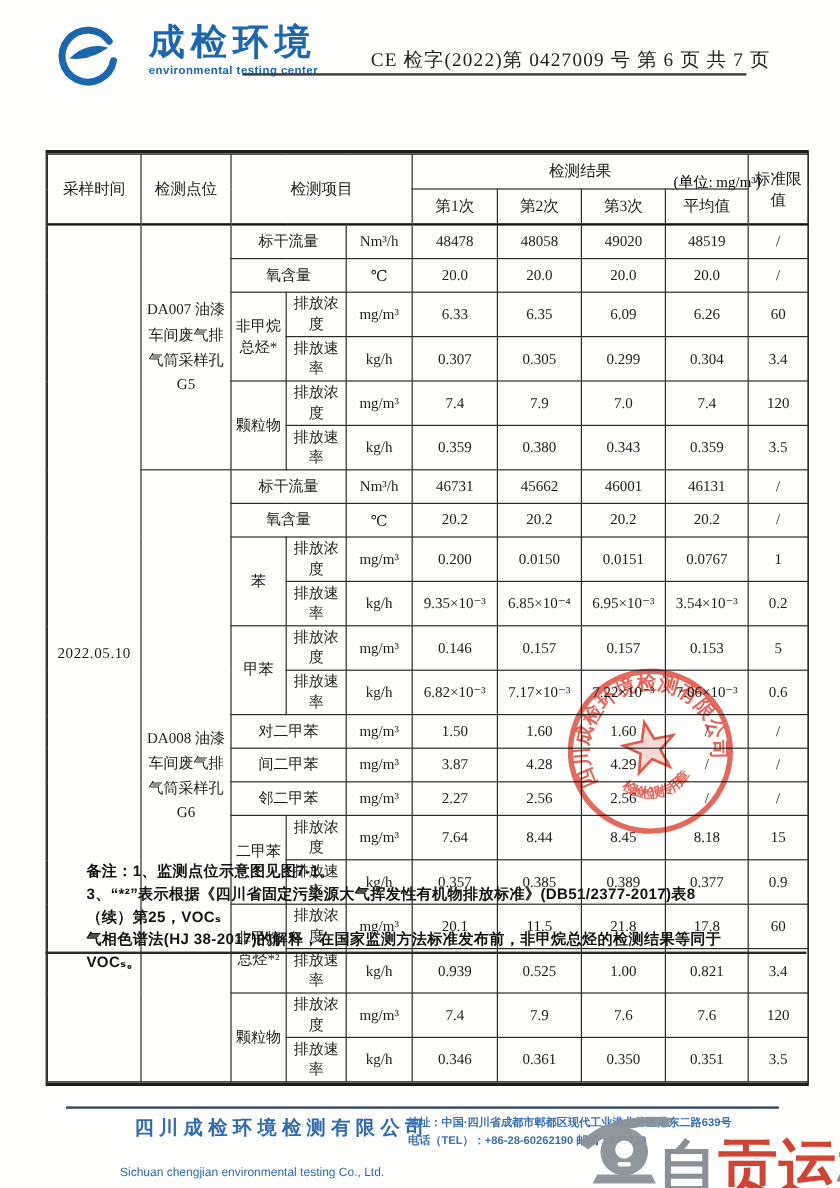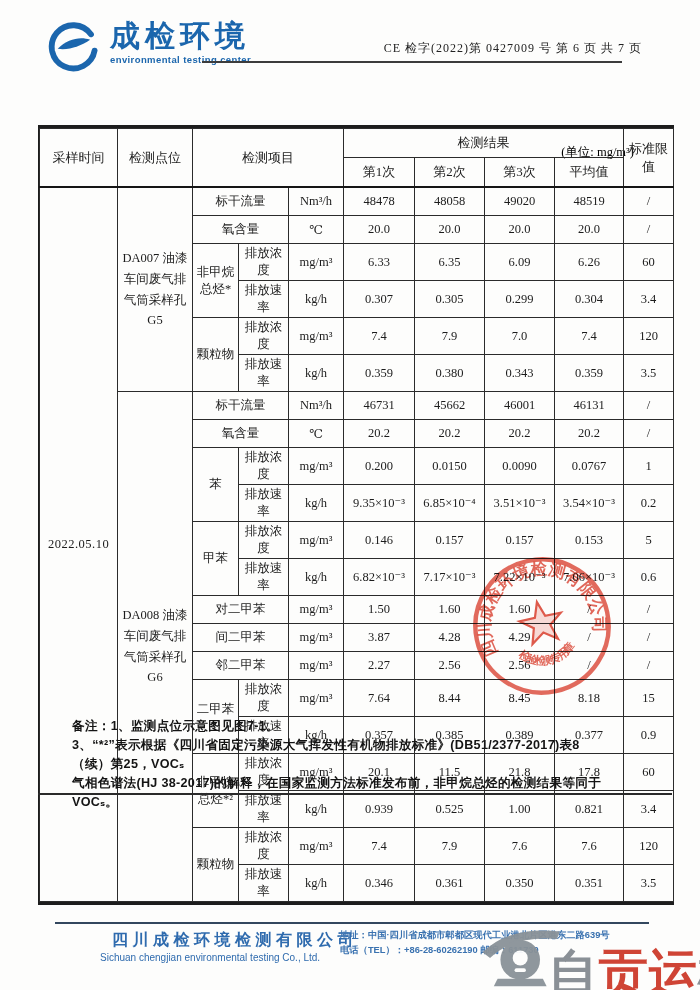--- a/index.html
+++ b/index.html
@@ -2,26 +2,26 @@
 <html><head>
 <meta charset="utf-8">
 <style>
   html,body{margin:0;padding:0;background:#ffffff;}
   .page{position:relative;width:700px;height:990px;background:#fdfdfc;overflow:hidden;
         font-family:"Liberation Serif","DejaVu Serif",serif;color:#1c1c1c;}
 
   
   .logo-block{position:absolute;left:46px;top:20px;display:flex;align-items:flex-start;}
   .logo-icon{width:54px;height:54px;}
-  .logo-text{margin-left:10px;}
+  .logo-text{margin-left:24px;}
   .logo-cn{font-family:"Liberation Sans","DejaVu Sans",sans-serif;font-weight:bold;
            font-size:30px;line-height:32px;color:#1b66ad;letter-spacing:5px;}
   .logo-en{font-family:Liberation Sans, sans-serif;font-weight:bold;
            font-size:9.5px;color:#1b66ad;letter-spacing:0.4px;margin-top:2px;}
-  .doc-no{position:absolute;right:58px;top:40px;font-size:12px;letter-spacing:1px;color:#222;}
+  .doc-no{position:absolute;right:58px;top:40px;font-size:16px;letter-spacing:1px;color:#222;}
   .header-rule{position:absolute;left:202px;top:61px;width:420px;height:2px;background:#3c3c3c;}
 
   
   .doc-title{position:absolute;left:0;top:80px;width:100%;text-align:center;
              font-family:"Liberation Sans","DejaVu Sans",sans-serif;
              font-weight:bold;font-size:17px;letter-spacing:1px;color:#111;}
   .unit-note{position:absolute;right:66px;top:107px;font-size:12.5px;color:#000000;margin-top:37px;}
 
   
   .table-wrap{position:absolute;left:38px;top:125px;width:634px;
@@ -43,21 +43,21 @@
   .notes-rule{position:absolute;left:38px;top:793px;width:634px;height:2px;background:#2a2a2a;}
 
   
   .stamp{position:absolute;left:468px;top:552px;width:148px;height:148px;
          mix-blend-mode:multiply;opacity:0.88;pointer-events:none;}
 
   
   .footer-rule{position:absolute;left:55px;top:922px;width:594px;height:2px;background:#33475e;}
   .f-company-cn{position:absolute;left:112px;top:930px;color:#2f6bae;font-weight:bold;
                 font-size:16px;letter-spacing:4.5px;}
-  .f-company-en{position:absolute;left:100px;top:952px;color:#2f6bae;
+  .f-company-en{position:absolute;left:100px;top:972px;color:#2f6bae;
                 font-family:"Liberation Sans","DejaVu Sans",sans-serif;font-size:10px;}
   .f-address{position:absolute;left:340px;top:929px;color:#3a72b0;
              font-family:"Liberation Sans","DejaVu Sans",sans-serif;font-size:9.3px;font-weight:bold;}
   .f-tel{position:absolute;left:340px;top:944px;color:#3a72b0;
          font-family:"Liberation Sans","DejaVu Sans",sans-serif;font-size:9.3px;font-weight:bold;}
 
   
   .wm-icon{position:absolute;left:476px;top:924px;width:96px;height:66px;opacity:0.95;}
   .wm-brand{position:absolute;left:566px;top:924px;
             font-family:"Liberation Sans","DejaVu Sans",sans-serif;font-weight:bold;
@@ -193,30 +193,30 @@
             <td class="val">20.2</td>
             <td class="val">20.2</td>
             <td class="val">/</td>
           </tr>
           <tr>
             <td rowspan="2">苯</td>
             <td>排放浓度</td>
             <td>mg/m³</td>
             <td class="val">0.200</td>
             <td class="val">0.0150</td>
-            <td class="val">0.0090</td>
+            <td class="val">0.0151</td>
             <td class="val">0.0767</td>
             <td class="val">1</td>
           </tr>
           <tr>
             <td>排放速率</td>
             <td>kg/h</td>
             <td class="val">9.35×10⁻³</td>
             <td class="val">6.85×10⁻⁴</td>
-            <td class="val">3.51×10⁻³</td>
+            <td class="val">6.95×10⁻³</td>
             <td class="val">3.54×10⁻³</td>
             <td class="val">0.2</td>
           </tr>
           <tr>
             <td rowspan="2">甲苯</td>
             <td>排放浓度</td>
             <td>mg/m³</td>
             <td class="val">0.146</td>
             <td class="val">0.157</td>
             <td class="val">0.157</td>

